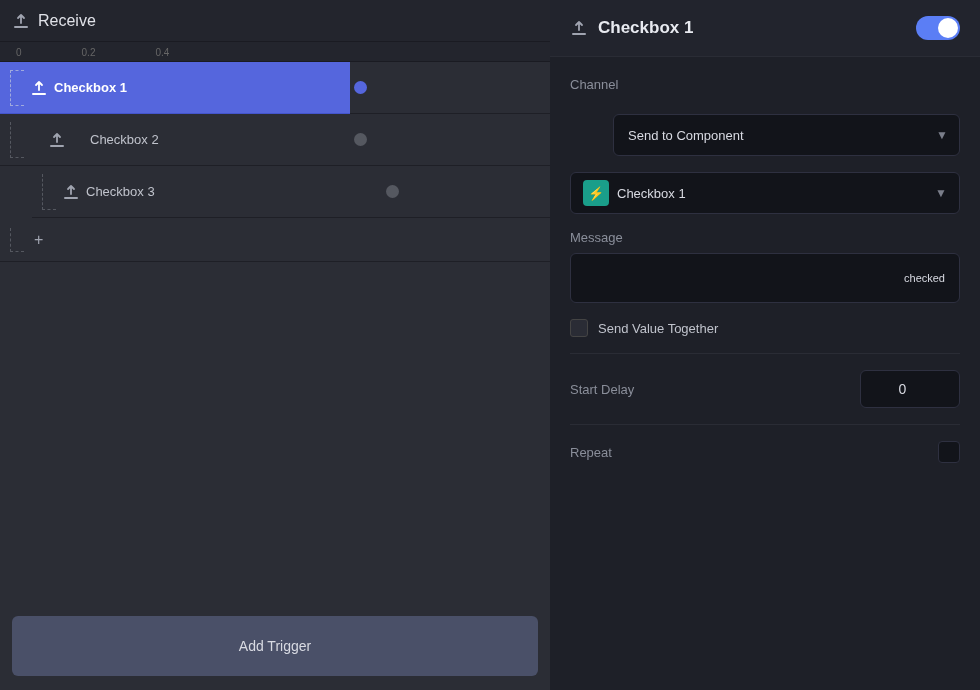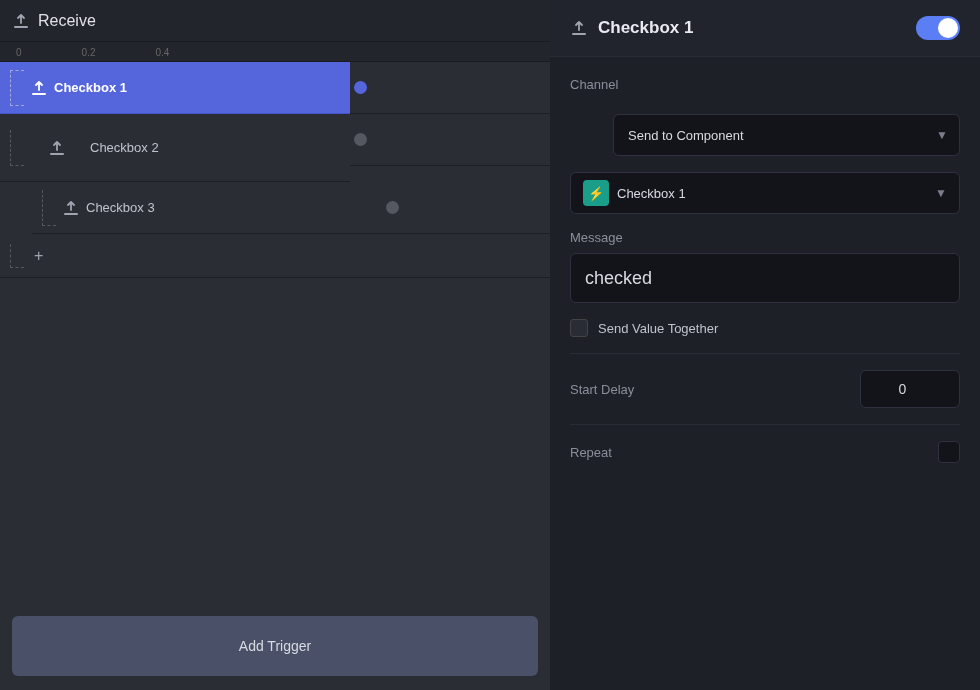--- a/index.html
+++ b/index.html
@@ -85,21 +85,21 @@
         </svg>
         <span style="font-size:13px;font-weight:600;color:#fff;">Checkbox 1</span>
       </div>
 
       <div style="flex:1;height:52px;background:#2b2d35;display:flex;align-items:center;padding-left:4px;border-bottom:1px solid #1e1f26;">
         <div style="width:13px;height:13px;border-radius:50%;background:#5566dd;"></div>
       </div>
     </div>
 
     <div style="display:flex;align-items:stretch;">
-      <div style="background:transparent;height:68px;width:350px;display:flex;align-items:center;padding:8px 10px;gap:24px;cursor:pointer;border-bottom:1px solid #1e1f26;flex-shrink:0;">
+      <div style="background:transparent;height:52px;width:350px;display:flex;align-items:center;padding:8px 10px;gap:24px;cursor:pointer;border-bottom:1px solid #1e1f26;flex-shrink:0;">
         <div style="width:14px;height:36px;border:1.5px dashed #555860;border-right:none;border-top:none;flex-shrink:0;margin-top:0;"></div>
         <svg width="18" height="18" viewBox="0 0 18 18" fill="none" xmlns="http://www.w3.org/2000/svg">
           <rect x="2" y="14" width="14" height="2" rx="1" fill="#a0a4b0"></rect>
           <path d="M9 3v8M6 6l3-3 3 3" stroke="#a0a4b0" stroke-width="1.8" stroke-linecap="round" stroke-linejoin="round"></path>
         </svg>
         <span style="font-size:13px;font-weight:500;color:#c0c3cc;">Checkbox 2</span>
       </div>
       <div style="flex:1;height:52px;background:#2b2d35;display:flex;align-items:center;padding-left:4px;border-bottom:1px solid #1e1f26;">
         <div style="width:13px;height:13px;border-radius:50%;background:#555860;"></div>
       </div>
@@ -166,21 +166,21 @@
       <div>
         <div style="position:relative;display:flex;align-items:center;height:42px;background:#12141a;border:1px solid #2e3040;border-radius:6px;padding:0 12px;gap:8px;cursor:pointer;">
           <div style="width:26px;height:26px;background:#1a9e8a;border-radius:4px;display:flex;align-items:center;justify-content:center;color:#fff;font-size:13px;flex-shrink:0;">⚡</div>
           <span style="flex:1;font-size:13px;color:#d8dae2;">Checkbox 1</span>
           <span style="color:#7a7e8a;font-size:12px;">▼</span>
         </div>
       </div>
 
       <div>
         <div style="font-size:13px;color:#8a8e9a;margin-bottom:8px;">Message</div>
-        <input type="text" style="width: 100%; height: 50px; background: rgb(18, 20, 26); border: 1px solid rgb(46, 48, 64); border-radius: 6px; color: rgb(216, 218, 226); font-size: 18px; padding: 0px 14px; outline: none;" value="checked">
+        <input type="text" style="width: 100%; height: 50px; background: rgb(18, 20, 26); border: 1px solid rgb(46, 48, 64); border-radius: 6px; color: rgb(216, 218, 226); font-size: 11px; padding: 0px 14px; outline: none; text-align: right;" value="checked">
       </div>
 
       <div style="display:flex;align-items:center;gap:10px;">
         <div style="width:18px;height:18px;background:#2a2c35;border:1.5px solid #444;border-radius:3px;flex-shrink:0;cursor:pointer;"></div>
         <span style="font-size:13px;color:#c0c3cc;">Send Value Together</span>
       </div>
 
       <div style="height:1px;background:#2a2c35;"></div>
 
       <div style="display:flex;align-items:center;justify-content:space-between;">

